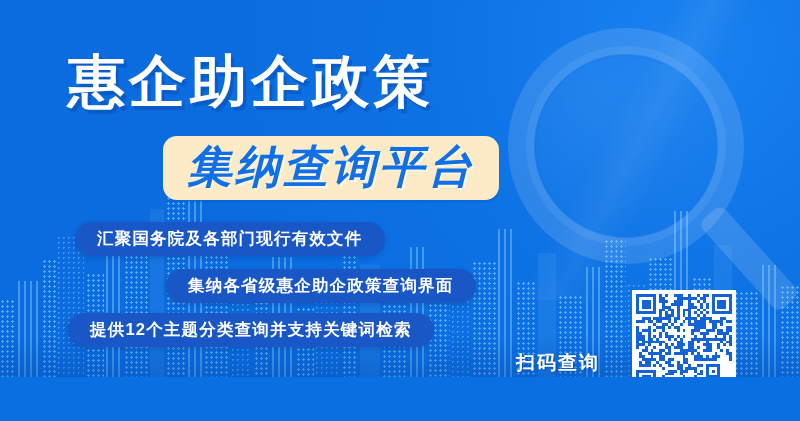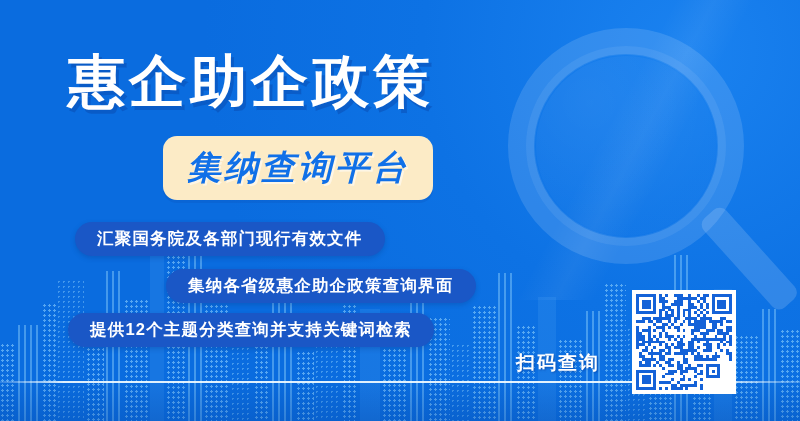--- a/index.html
+++ b/index.html
@@ -6,21 +6,21 @@
   html,body { width:800px; height:421px; overflow:hidden; }
   body {
     font-family:"Liberation Sans", sans-serif;
     background:#0a6fe0;
     position:relative;
   }
 
   #banner {
     position:absolute;
     inset:0;
-    width:800px; height:421px;
+    width:800px; height:377px;
     overflow:hidden;
     background:
       radial-gradient(circle at 86% 12%, #1a82f0 0%, #0d72e4 34%, #0a6cdf 62%, #0a6cdf 100%),
       linear-gradient(135deg,#0c74e6 0%,#0a6cdf 55%,#0b63d6 100%);
   }
 
   
   .mag {
     position:absolute;
     left:508px; top:28px;
@@ -103,21 +103,21 @@
   }
 
   .subtitle-box {
     position:absolute; left:163px; top:136px;
     padding:7px 24px 9px 24px;
     background:#fcebc6;
     border-radius:14px;
     box-shadow:0 3px 0 rgba(9,70,170,0.18);
   }
   .subtitle-text {
-    font-size:34px; line-height:48px;
+    font-size:45px; line-height:48px;
     font-weight:bold; font-style:italic;
     color:#1070e8;
     letter-spacing:3px;
     white-space:nowrap;
     text-shadow:2px 2px 0 rgba(255,255,255,0.55);
   }
 
   .pill {
     position:absolute;
     height:34px;

